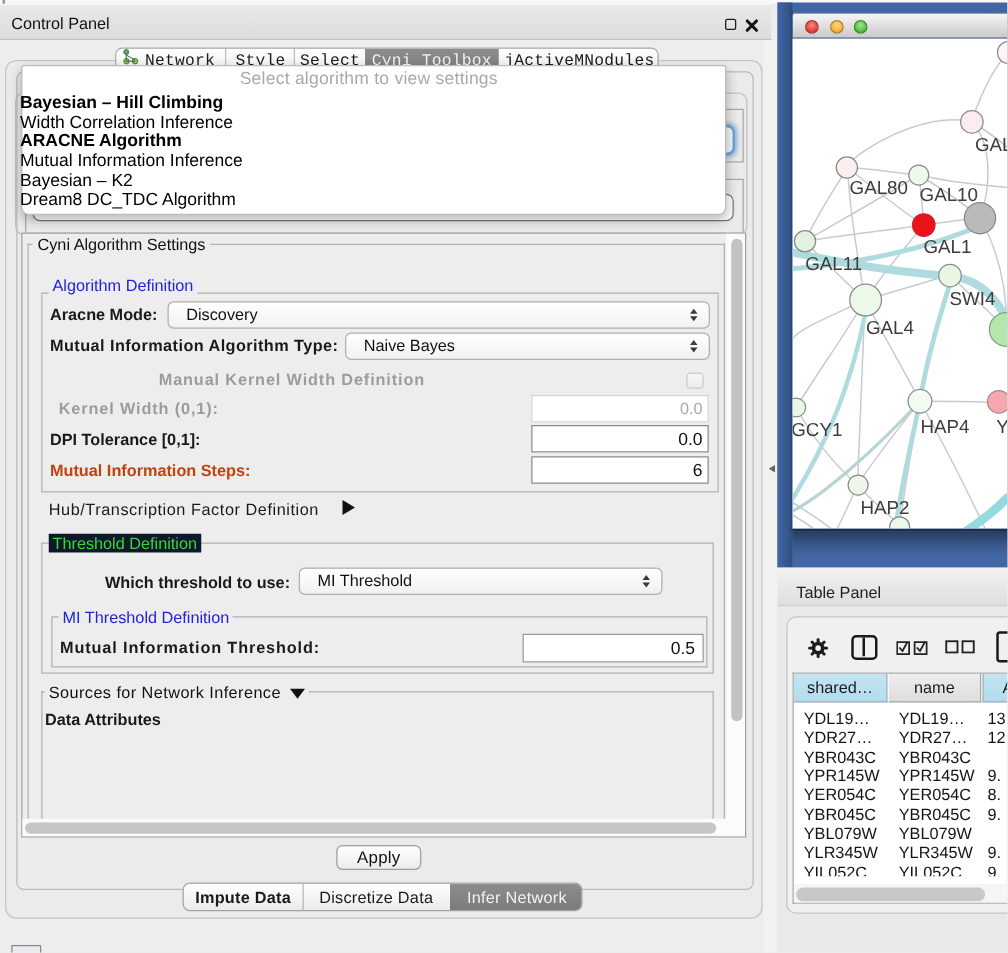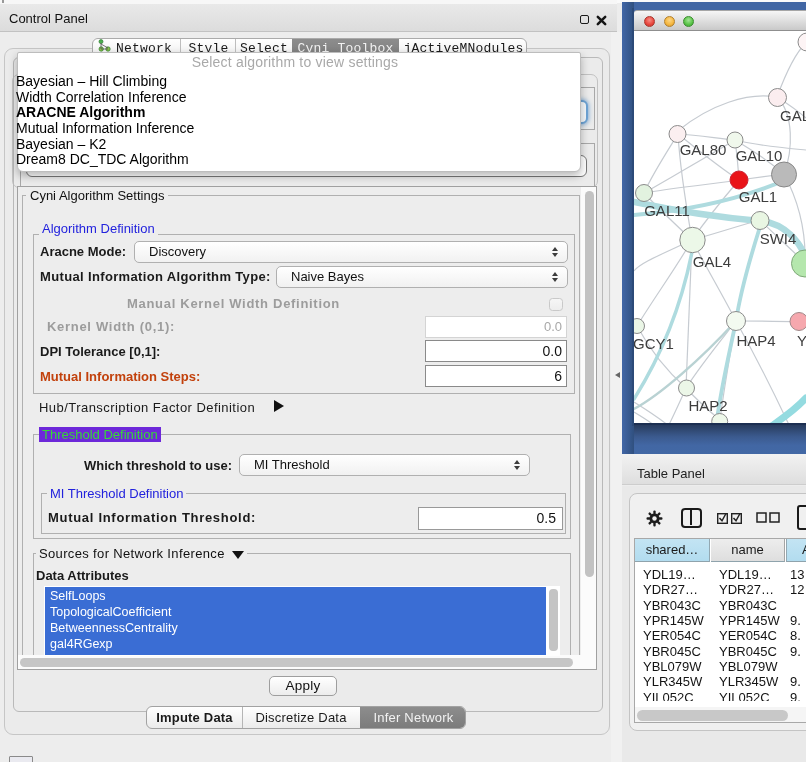--- a/index.html
+++ b/index.html
@@ -75,61 +75,52 @@
   <div class="abs" style="left:40px;top:341px;width:300px;height:21px;line-height:21px;font-weight:700;color:#1a1a1a;">DPI Tolerance [0,1]:</div>
   <div class="abs" style="left:425px;top:340px;width:142px;height:22px;background:#fff;border:1px solid #8a8a8a;color:#111;text-align:right;line-height:20px;padding-right:4px;font-size:14px;">0.0</div>
 
   <div class="abs" style="left:40px;top:366px;width:300px;height:21px;line-height:21px;font-weight:700;color:#c2410c;">Mutual Information Steps:</div>
   <div class="abs" style="left:425px;top:365px;width:142px;height:22px;background:#fff;border:1px solid #8a8a8a;color:#111;text-align:right;line-height:20px;padding-right:4px;font-size:14px;">6</div>
 
   <div class="abs" style="left:39px;top:400px;width:300px;height:14px;color:#1a1a1a;letter-spacing:0.45px;">Hub/Transcription Factor Definition</div>
   <div class="abs" style="left:274px;top:400px;width:0;height:0;border-left:10px solid #111;border-top:6.5px solid transparent;border-bottom:6.5px solid transparent;"></div>
 
   <div class="abs" style="left:33px;top:434px;width:538px;height:105px;border:1px solid #b0b0b0;"></div>
-  <div class="abs" style="left:39px;top:427px;background:#6d28d9;padding:0 3px;color:#37d837;">Threshold Definition</div>
+  <div class="abs" style="left:39px;top:427px;background:#0f172a;padding:0 3px;color:#37d837;">Threshold Definition</div>
   <div class="abs" style="left:84px;top:455px;width:220px;height:21px;line-height:21px;font-weight:700;color:#1a1a1a;">Which threshold to use:</div>
   <div class="abs combo" style="left:239px;top:454px;width:291px;height:22px;"><span style="padding-left:14px;">MI Threshold</span></div>
 
   <div class="abs" style="left:41px;top:493px;width:525px;height:41px;border:1px solid #b0b0b0;"></div>
   <div class="abs" style="left:47px;top:486px;background:#ededed;padding:0 3px;color:#2222dd;">MI Threshold Definition</div>
   <div class="abs" style="left:48px;top:507px;width:300px;height:22px;line-height:22px;font-weight:700;color:#1a1a1a;letter-spacing:0.7px;">Mutual Information Threshold:</div>
   <div class="abs" style="left:418px;top:507px;width:145px;height:23px;background:#fff;border:1px solid #999;color:#111;text-align:right;line-height:21px;padding-right:6px;font-size:14px;">0.5</div>
 
   <div class="abs" style="left:33px;top:553px;width:538px;height:102px;border:1px solid #b0b0b0;border-bottom:none;"></div>
   <div class="abs" style="left:36px;top:546px;background:#ededed;padding:0 3px;color:#111;letter-spacing:0.35px;">Sources for Network Inference<span style="display:inline-block;width:0;height:0;border-top:8px solid #111;border-left:6.5px solid transparent;border-right:6.5px solid transparent;margin-left:7px;vertical-align:-1px;"></span></div>
   <div class="abs" style="left:36px;top:568px;width:200px;height:14px;font-weight:700;color:#1a1a1a;">Data Attributes</div>
 
-  <div class="abs" style="left:44px;top:586px;width:516px;height:70px;background:#fff;overflow:hidden;">
-    <div class="abs" style="left:1px;top:1px;width:501px;height:68px;background:#3a6dd4;color:#fff;font-size:12.5px;padding-top:1px;">
-      <div style="height:16px;line-height:16px;padding-left:5px;">SelfLoops</div>
-      <div style="height:16px;line-height:16px;padding-left:5px;">TopologicalCoefficient</div>
-      <div style="height:16px;line-height:16px;padding-left:5px;">BetweennessCentrality</div>
-      <div style="height:16px;line-height:16px;padding-left:5px;">gal4RGexp</div>
-    </div>
-    <div class="abs" style="left:505px;top:3px;width:8.5px;height:62px;border-radius:4px;background:#c4c4c4;"></div>
-  </div>
 
   <div class="abs" style="left:269px;top:676px;width:68px;height:20px;border:1px solid #9e9e9e;border-radius:5px;background:linear-gradient(#ffffff,#ececec);text-align:center;line-height:18px;font-weight:400;letter-spacing:0.2px;font-size:13.5px;color:#111;">Apply</div>
 
   <div class="abs" style="left:146px;top:706px;width:320px;height:23px;border:1px solid #a2a2a2;border-radius:6px;background:linear-gradient(#ffffff,#ebebeb);overflow:hidden;">
     <div class="abs" style="left:95px;top:0;width:1px;height:23px;background:#b5b5b5;"></div>
     <div class="abs" style="left:213px;top:0;width:107px;height:23px;background:linear-gradient(#8d8d8d,#7a7a7a);"></div>
     <div class="abs" style="left:0;top:0;width:95px;height:23px;text-align:center;line-height:22px;font-weight:700;letter-spacing:0.2px;color:#1a1a1a;">Impute Data</div>
     <div class="abs" style="left:213px;top:0;width:107px;height:23px;text-align:center;line-height:22px;font-weight:400;letter-spacing:0.2px;color:#f2f2f2;">Infer Network</div>
     <div class="abs" style="left:95px;top:0;width:118px;height:23px;text-align:center;line-height:22px;font-weight:400;letter-spacing:0.2px;color:#1a1a1a;">Discretize Data</div>
   </div>
 
   <div class="abs" style="left:9px;top:756px;width:24px;height:10px;border:1px solid #8a8a8a;background:#eaeaf0;border-radius:1px;"></div>
 
   <div class="abs" style="left:615px;top:372px;width:0;height:0;border-right:5px solid #666;border-top:3.5px solid transparent;border-bottom:3.5px solid transparent;z-index:5;"></div>
 
   <div class="abs" style="left:17px;top:52px;width:564px;height:120px;background:#fff;border:1px solid #bdbdbd;border-radius:2px 2px 6px 6px;box-shadow:0 4px 9px rgba(0,0,0,0.28);z-index:40;">
     <div style="height:21px;line-height:19px;text-align:center;color:#a9a9a9;font-size:14px;letter-spacing:0.2px;padding-right:8px;">Select algorithm to view settings</div>
     <div style="color:#000;font-size:14px;margin-left:-2px;">
-      <div style="height:15.7px;line-height:15.7px;">Bayesian – Hill Climbing</div>
+      <div style="height:15.7px;line-height:15.7px;font-weight:bold;">Bayesian – Hill Climbing</div>
       <div style="height:15.7px;line-height:15.7px;">Width Correlation Inference</div>
       <div style="height:15.7px;line-height:15.7px;font-weight:700;">ARACNE Algorithm</div>
       <div style="height:15.7px;line-height:15.7px;">Mutual Information Inference</div>
       <div style="height:15.7px;line-height:15.7px;">Bayesian – K2</div>
       <div style="height:15.7px;line-height:15.7px;">Dream8 DC_TDC Algorithm</div>
     </div>
   </div>
 
   <div class="abs" style="left:611px;top:32px;width:11px;height:730px;background:#f1f1f1;"></div>
 

